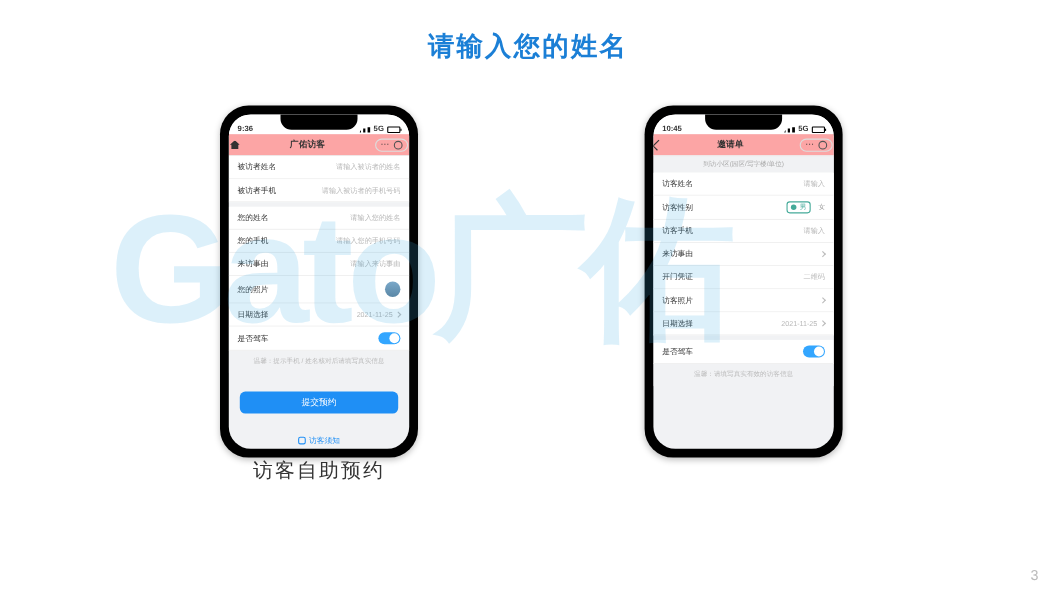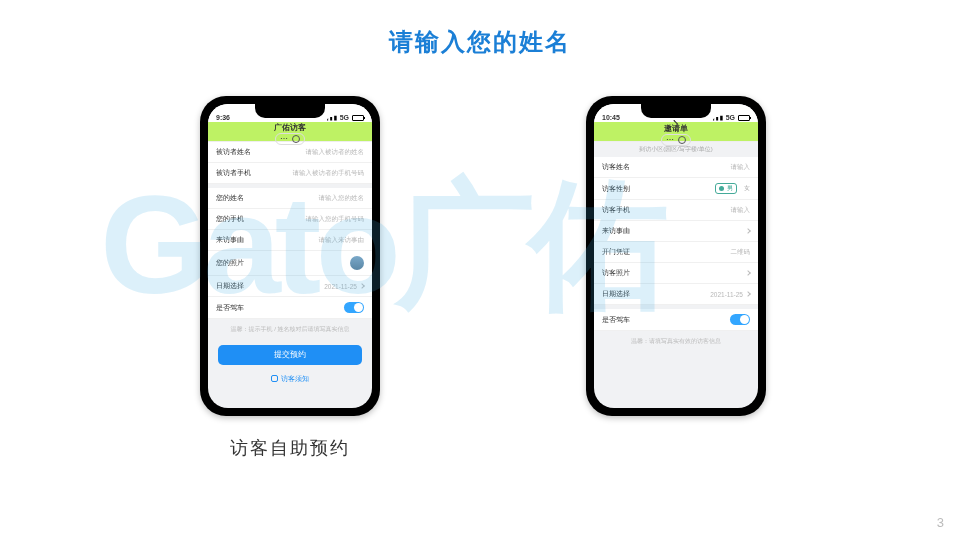--- a/index.html
+++ b/index.html
@@ -34,21 +34,21 @@
     position: absolute;
     bottom: 10px; right: 16px;
     color: #bbb;
     font-size: 13px;
   }
 
   .phones { position: absolute; top: 96px; width: 100%; }
   .phone-col { position: absolute; width: 200px; text-align: center; }
   .phone-col.left  { left: 190px; }
   .phone-col.right { left: 576px; }
-  .caption { margin-top: 20px; font-size: 18px; color: #333; letter-spacing: 2px; }
+  .caption { margin-top: 0; font-size: 18px; color: #333; letter-spacing: 2px; }
 
   .phone {
     width: 180px; height: 320px;
     margin: 0 auto;
     background: #000;
     border-radius: 26px;
     padding: 8px;
     position: relative;
     box-shadow: 0 2px 6px rgba(0,0,0,0.25);
   }
@@ -79,26 +79,25 @@
     font-size: 7px;
     font-weight: 600;
   }
   .status .sr { display: flex; gap: 3px; align-items: center; }
   .sig, .batt { display: inline-block; }
   .sig { width: 10px; height: 6px; background: linear-gradient(to right,#000 0 100%); clip-path: polygon(0 100%,15% 60%,15% 100%,35% 100%,35% 40%,55% 40%,55% 100%,75% 100%,75% 20%,100% 20%,100% 100%); }
   .batt { width: 12px; height: 6px; border: 1px solid #000; border-radius: 1px; position: relative; }
   .batt::after { content:""; position:absolute; right:-2px; top:1px; width:1px; height:2px; background:#000; }
 
   .nav {
-    height: 20px; background: #bef264;
+    height: 20px; background: #fca5a5;
     border-bottom: 1px solid #eee;
     display: flex; align-items: center; justify-content: space-between;
     padding: 0 1px;
     font-size: 8px;
-    flex-direction: column;
   }
   .nav .nav-ctr { font-weight: 600; }
   .nav .nav-r { display:flex; gap:3px; align-items:center; }
   .nav .pill {
     border: 1px solid #ddd; border-radius: 8px;
     padding: 0 4px; height: 12px; line-height: 10px;
     display: flex; align-items: center; gap: 3px;
   }
   .home-ico { width: 9px; height: 8px; background: #333; clip-path: polygon(50% 0,100% 50%,85% 50%,85% 100%,15% 100%,15% 50%,0 50%); }
   .back-ico { width: 6px; height: 8px; border-left: 1px solid #333; border-bottom: 1px solid #333; transform: rotate(45deg); }
@@ -141,21 +140,21 @@
   }
   .gpill .dot { width:5px; height:5px; border-radius:50%; background:#4a9; }
   .gtxt { color:#999; font-size:6px; margin-left:4px; }
 
   .hint {
     color:#bbb; font-size:6px; padding: 6px 8px; line-height: 1.4;
     background:#f1f2f4;
   }
 
   .btn {
-    margin: 6px 10px;
+    margin: 17px 10px;
     background: #1f8ff5;
     color:#fff;
     text-align:center;
     border-radius: 5px;
     height: 20px; line-height: 20px;
     font-size: 8px;
   }
   .link {
     text-align:center; color:#1f8ff5; font-size:7px;
     padding: 3px 0;

